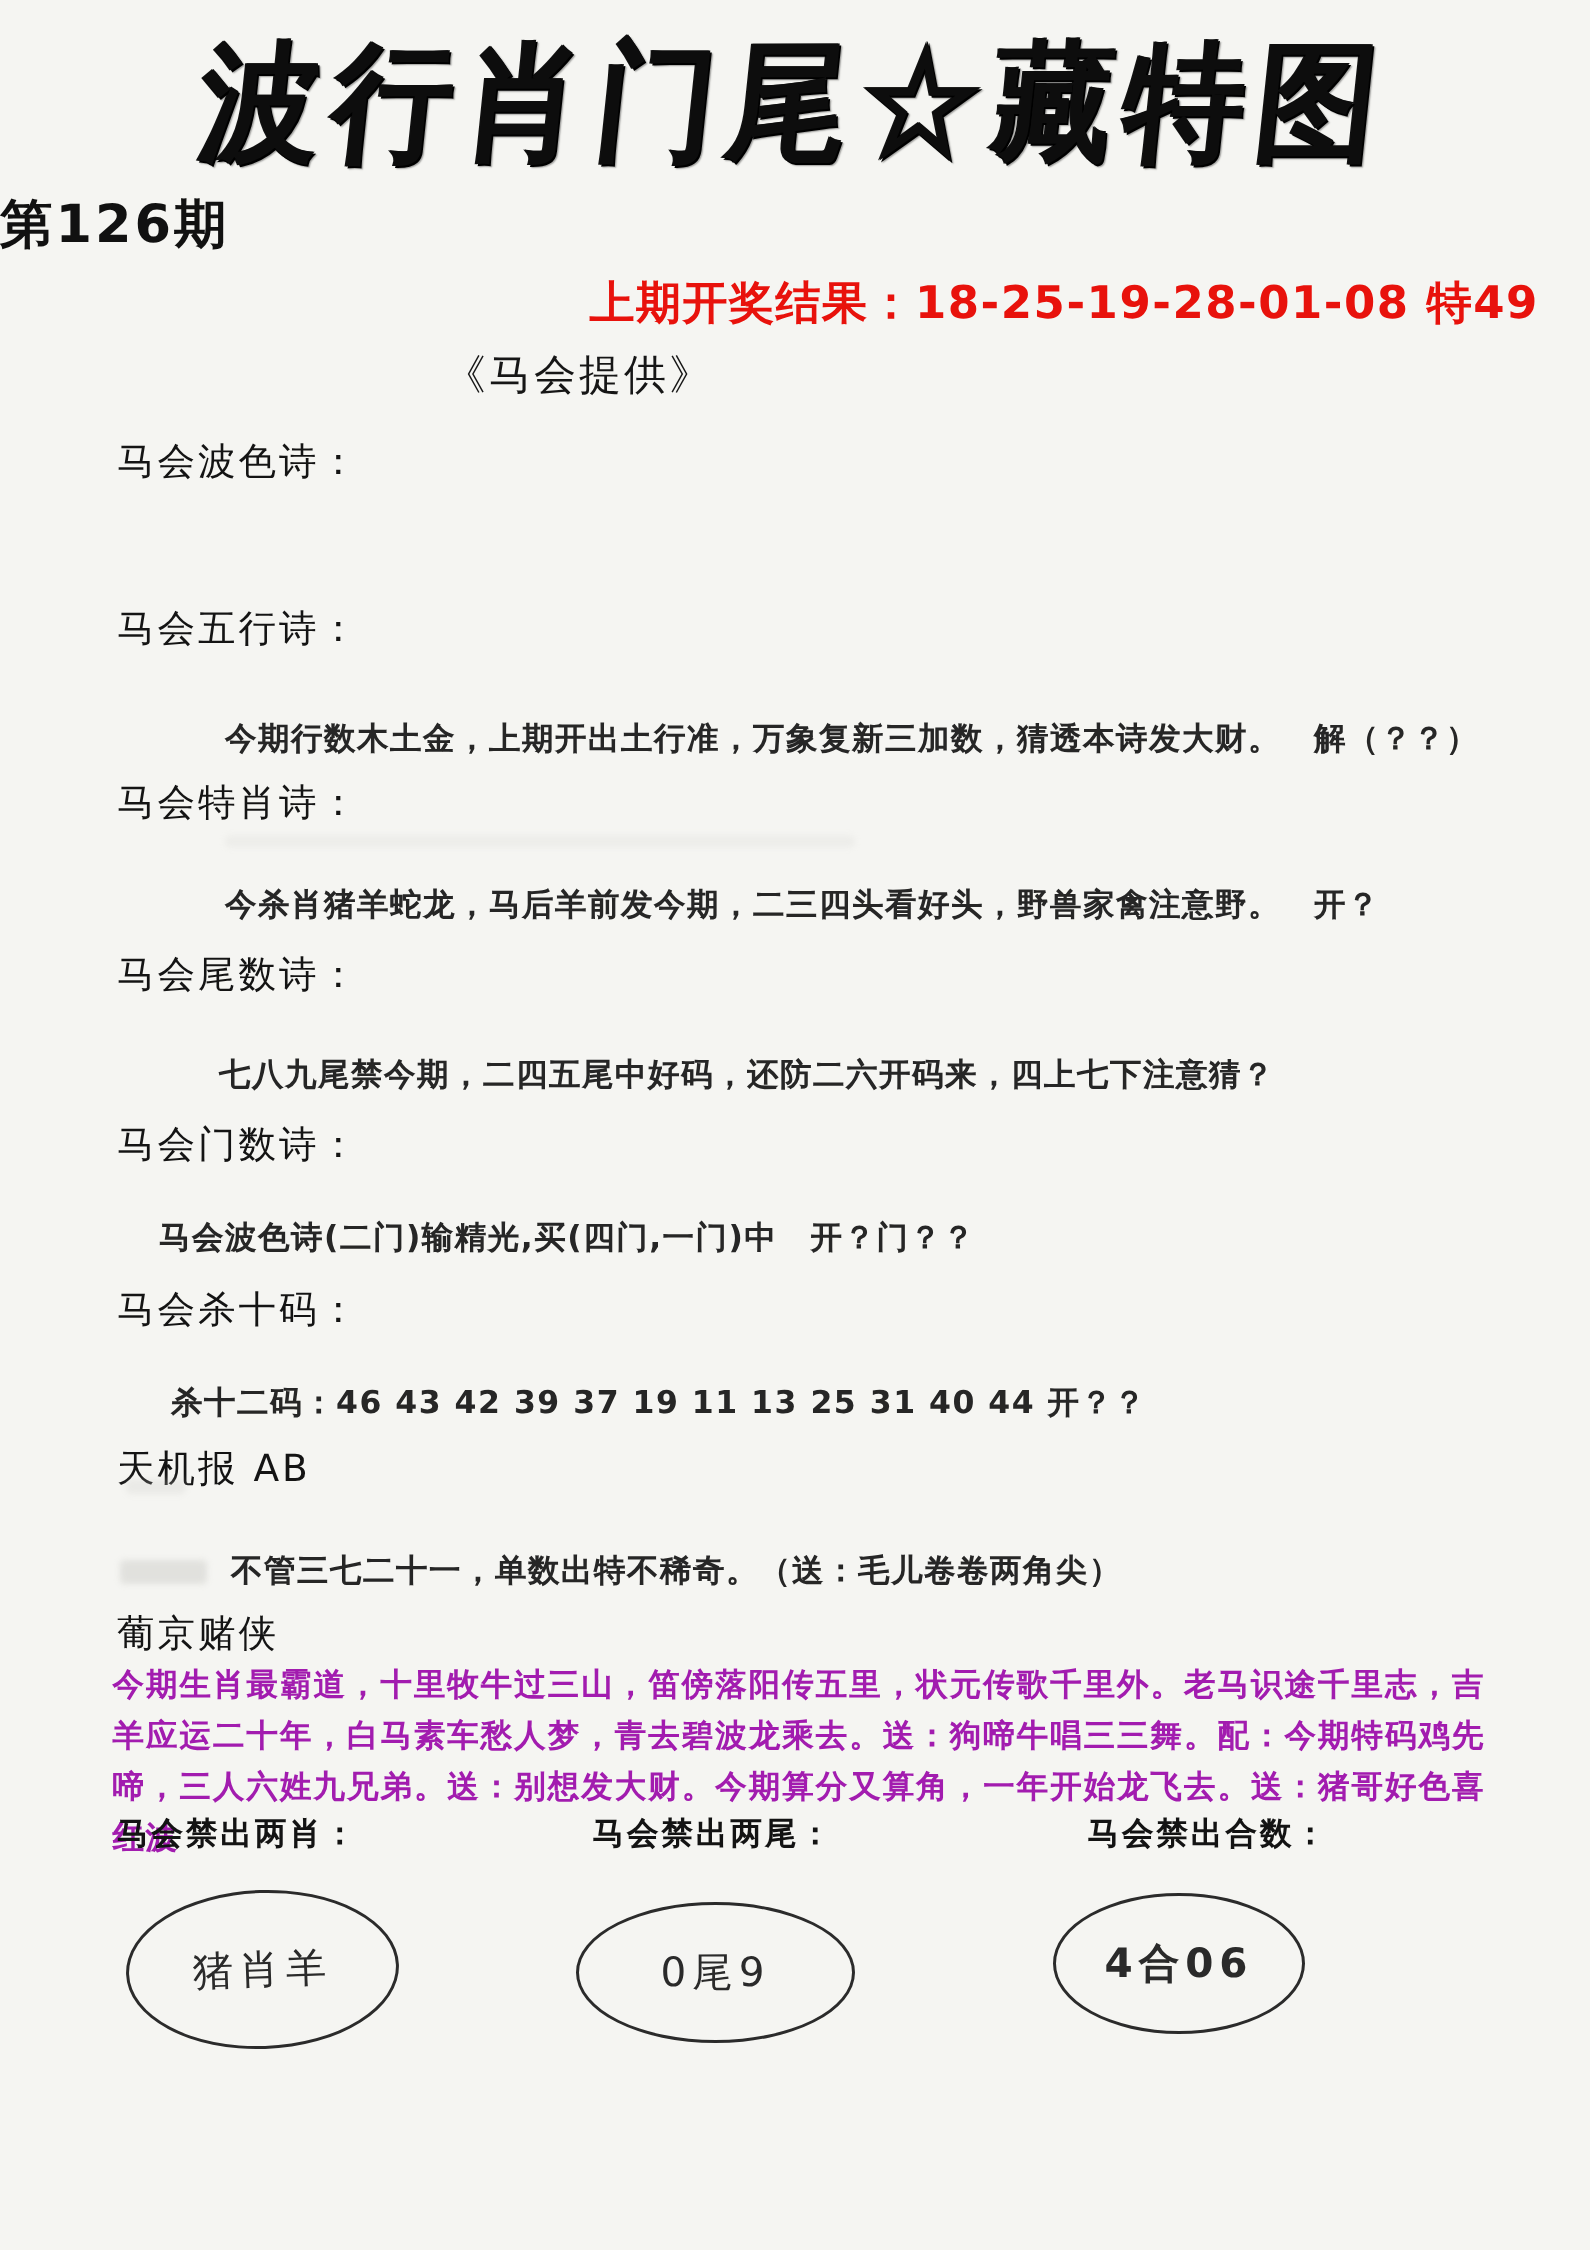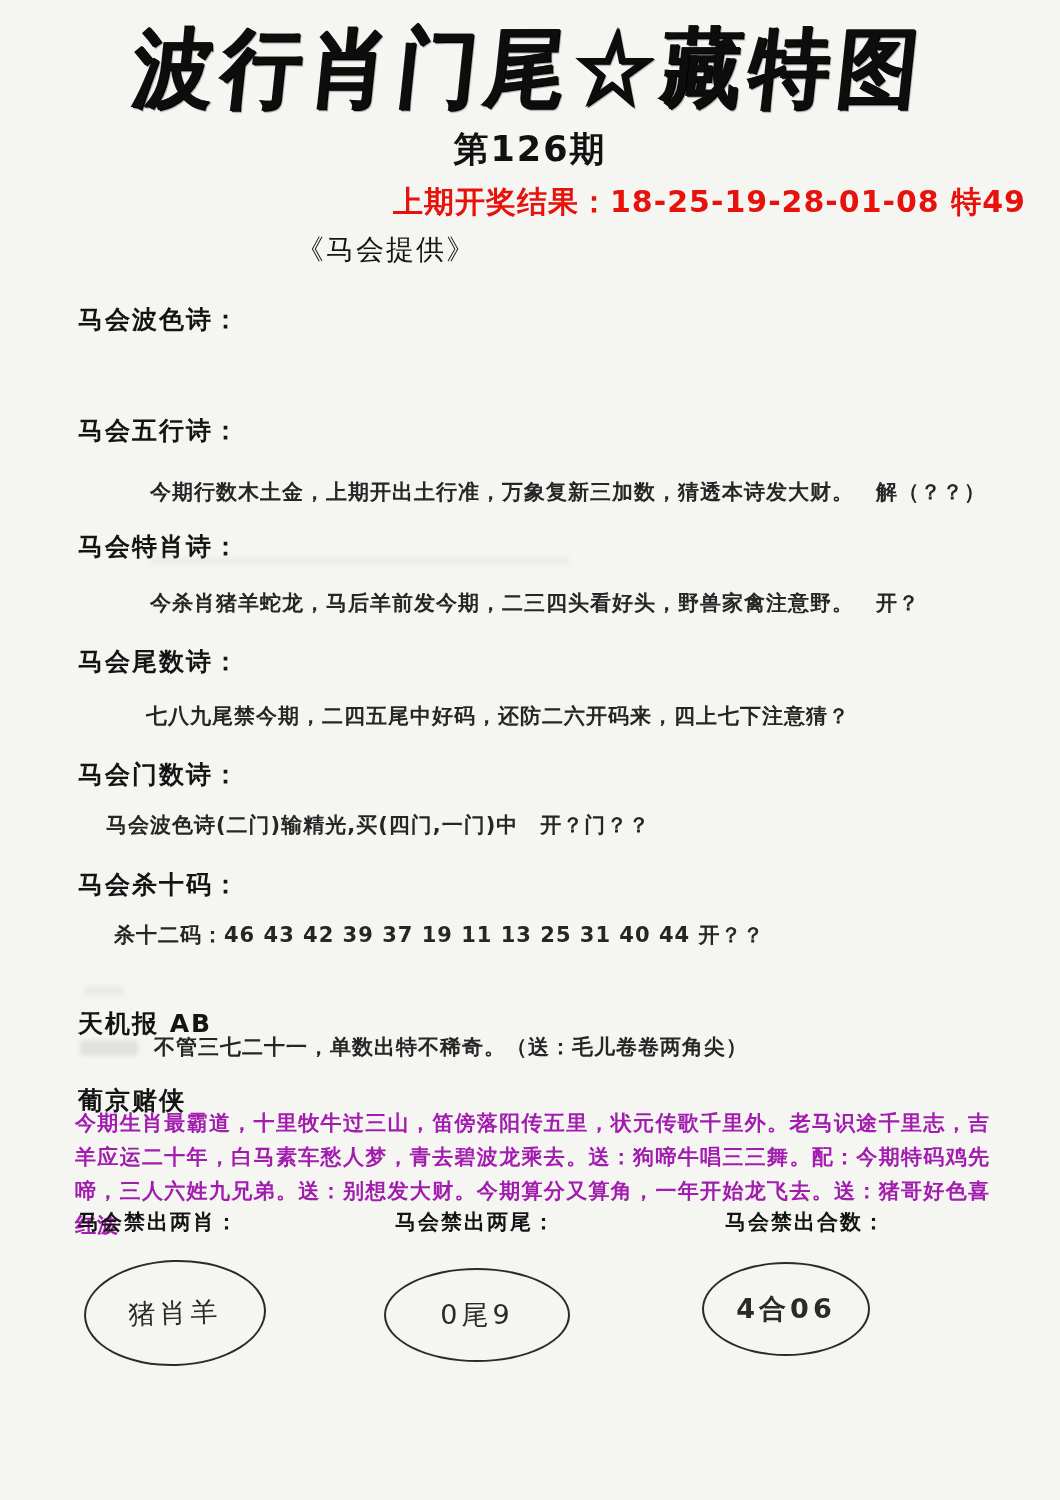--- a/index.html
+++ b/index.html
@@ -20,40 +20,38 @@
     font-weight:bold;
     font-size:80px;
     letter-spacing:8px;
     transform:skewX(-6deg) scaleY(1.08);
     transform-origin:center;
     color:#0d0d0d;
     text-shadow:1px 1px 0 #000, -1px 0 0 #111, 2px 2px 1px rgba(0,0,0,.35);
   }
   .issue{
     top:126px;left:0;width:100%;
-    text-align:center;
     font-size:35px;font-weight:bold;color:#111;
     letter-spacing:2px;
   }
   .result{
     top:182px;left:393px;
     font-size:30px;font-weight:600;
     color:var(--accent-red,#e8120c);
     letter-spacing:1px;
   }
   .provider{
     top:231px;left:296px;
     font-size:28px;color:#161616;
     letter-spacing:2px;
   }
   .sec-heading{
     left:78px;
-    font-size:25px;font-weight:bold;color:#141414;
+    font-size:25px;font-weight:normal;color:#141414;
     letter-spacing:2px;
-    margin-top:12px;
   }
   .sec-line{
     font-size:21px;font-weight:600;color:#262626;
     letter-spacing:1px;
   }
   .para{
     white-space:normal;
     left:75px;top:1106px;width:915px;
     font-size:21px;font-weight:bold;color:#a21caf;
     line-height:34px;text-align:justify;
@@ -101,21 +99,21 @@
 
   <div class="abs sec-heading" style="top:633px">马会尾数诗：</div>
   <div class="abs sec-line" style="top:702px;left:146px">七八九尾禁今期，二四五尾中好码，还防二六开码来，四上七下注意猜？</div>
 
   <div class="abs sec-heading" style="top:746px">马会门数诗：</div>
   <div class="abs sec-line" style="top:811px;left:106px">马会波色诗(二门)输精光,买(四门,一门)中　开？门？？</div>
 
   <div class="abs sec-heading" style="top:856px">马会杀十码：</div>
   <div class="abs sec-line" style="top:921px;left:114px">杀十二码：46 43 42 39 37 19 11 13 25 31 40 44 开？？</div>
 
-  <div class="abs sec-heading" style="top:995px">天机报 AB</div>
+  <div class="abs sec-heading" style="top:962px">天机报 AB</div>
   <div class="abs sec-line" style="top:1033px;left:154px">不管三七二十一，单数出特不稀奇。（送：毛儿卷卷两角尖）</div>
 
   <div class="abs sec-heading" style="top:1072px">葡京赌侠</div>
   <div class="abs sec-line para">今期生肖最霸道，十里牧牛过三山，笛傍落阳传五里，状元传歌千里外。老马识途千里志，吉羊应运二十年，白马素车愁人梦，青去碧波龙乘去。送：狗啼牛唱三三舞。配：今期特码鸡先啼，三人六姓九兄弟。送：别想发大财。今期算分又算角，一年开始龙飞去。送：猪哥好色喜红波</div>
 
   <div class="abs forbid-heading" style="left:78px">马会禁出两肖：</div>
   <div class="abs forbid-heading" style="left:395px">马会禁出两尾：</div>
   <div class="abs forbid-heading" style="left:725px">马会禁出合数：</div>
 
   <div class="oval oval-1">

